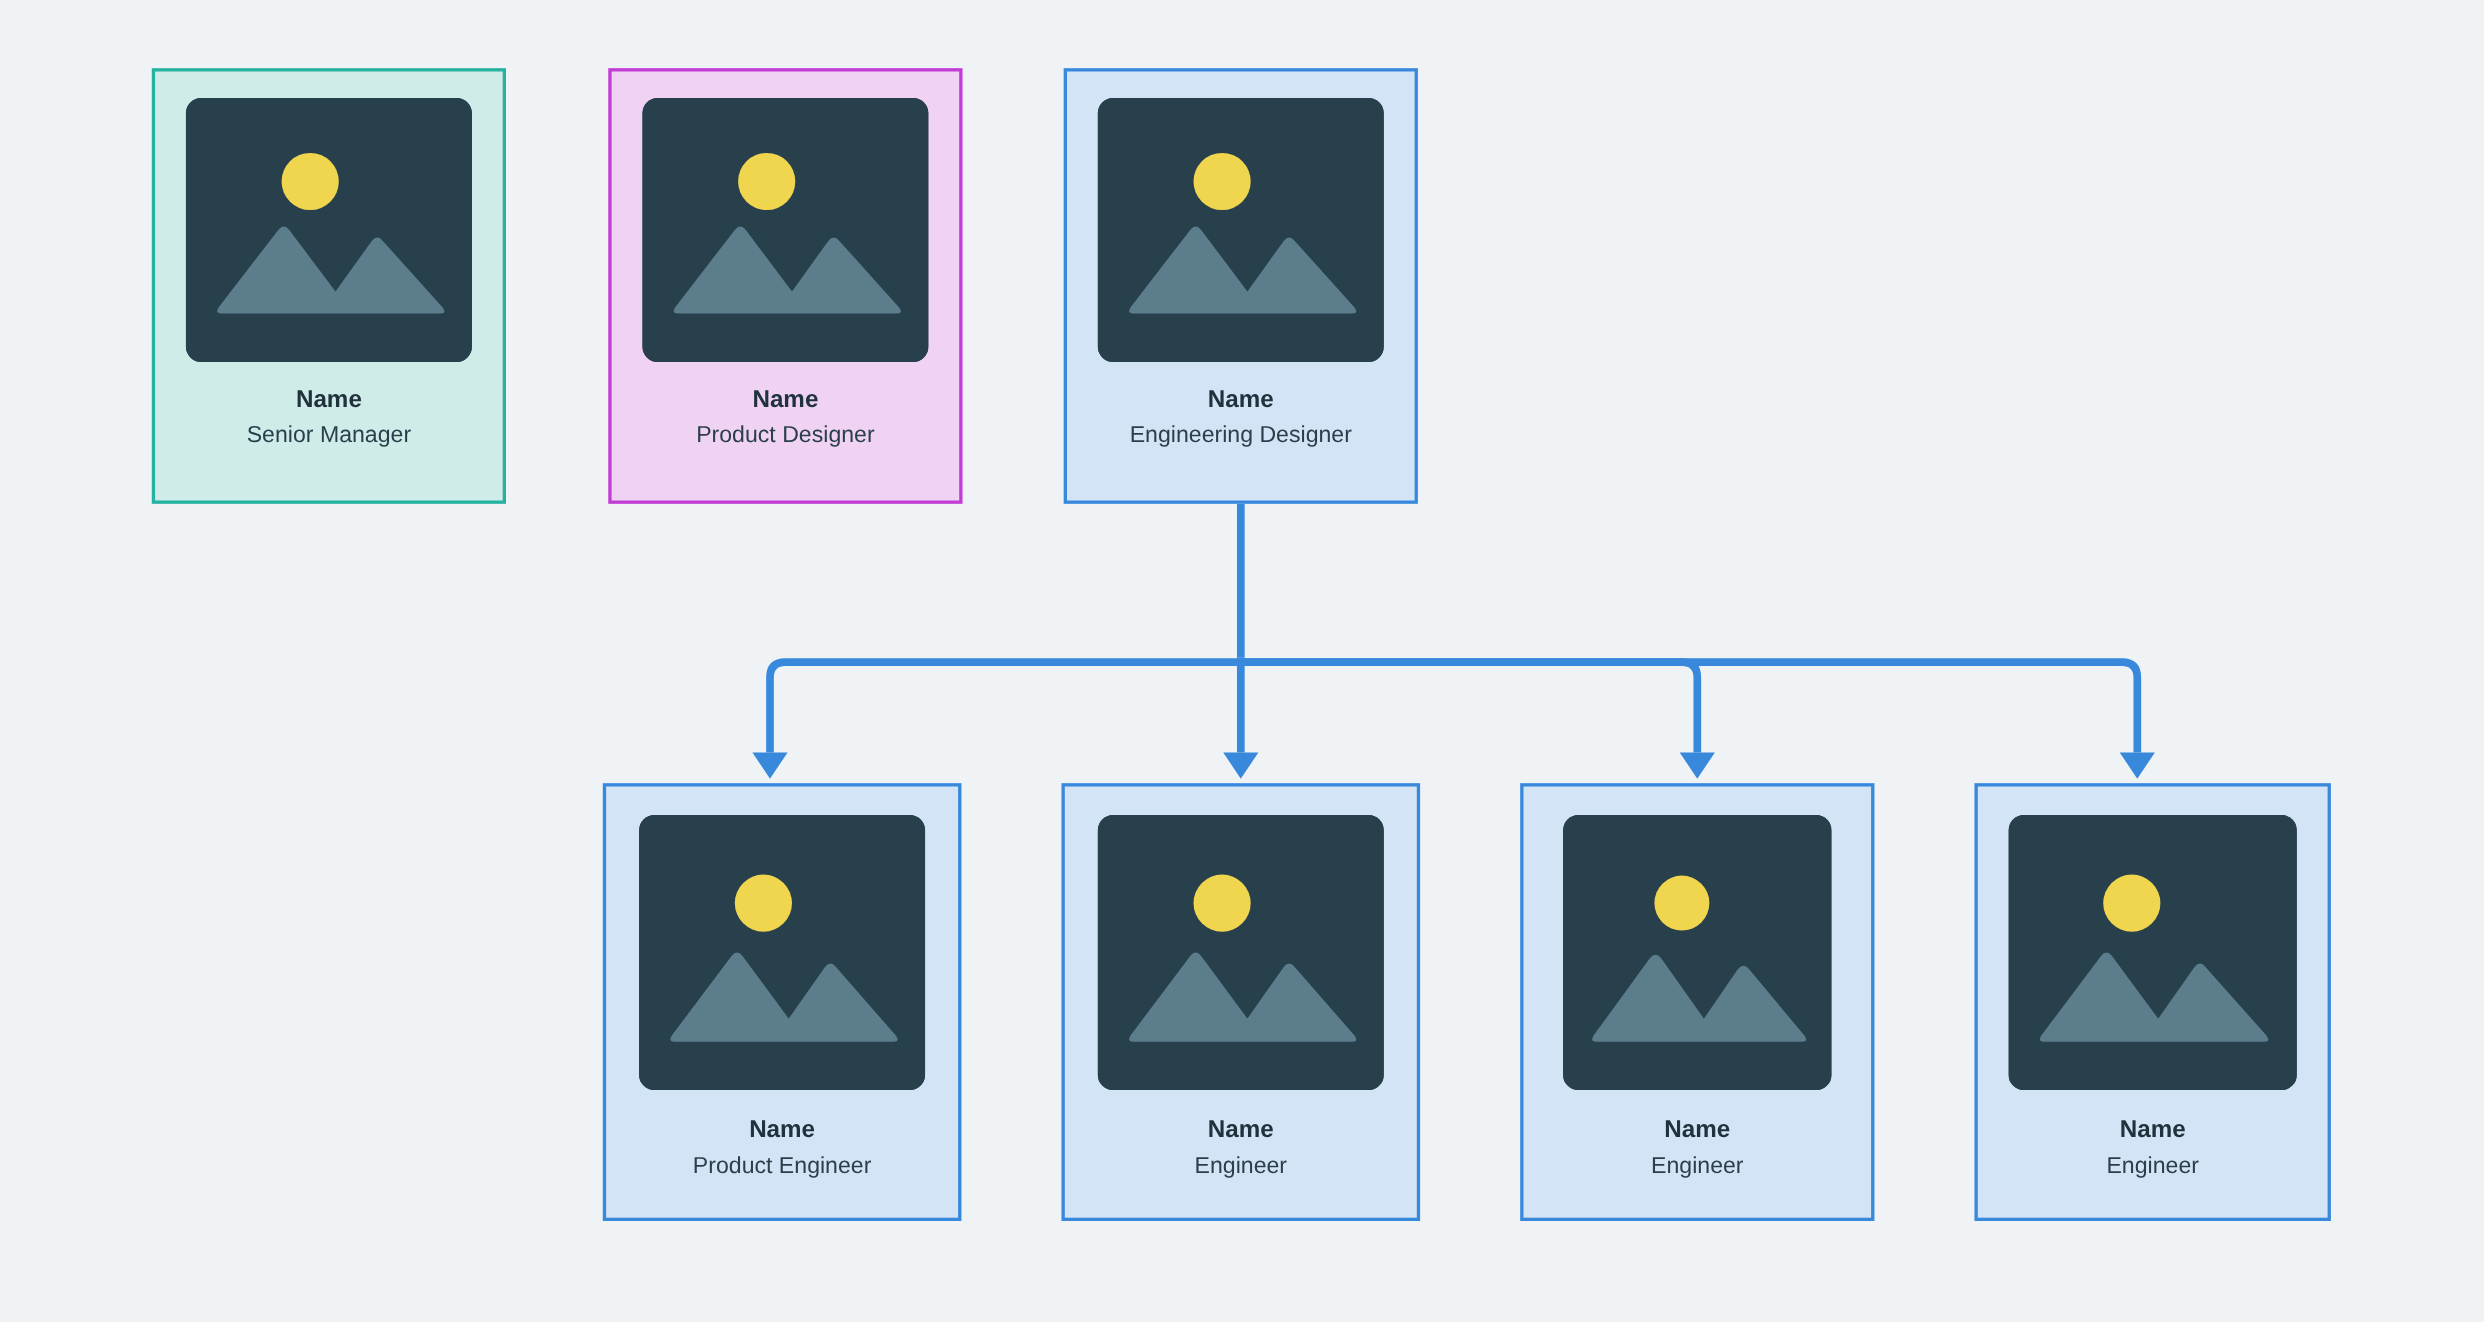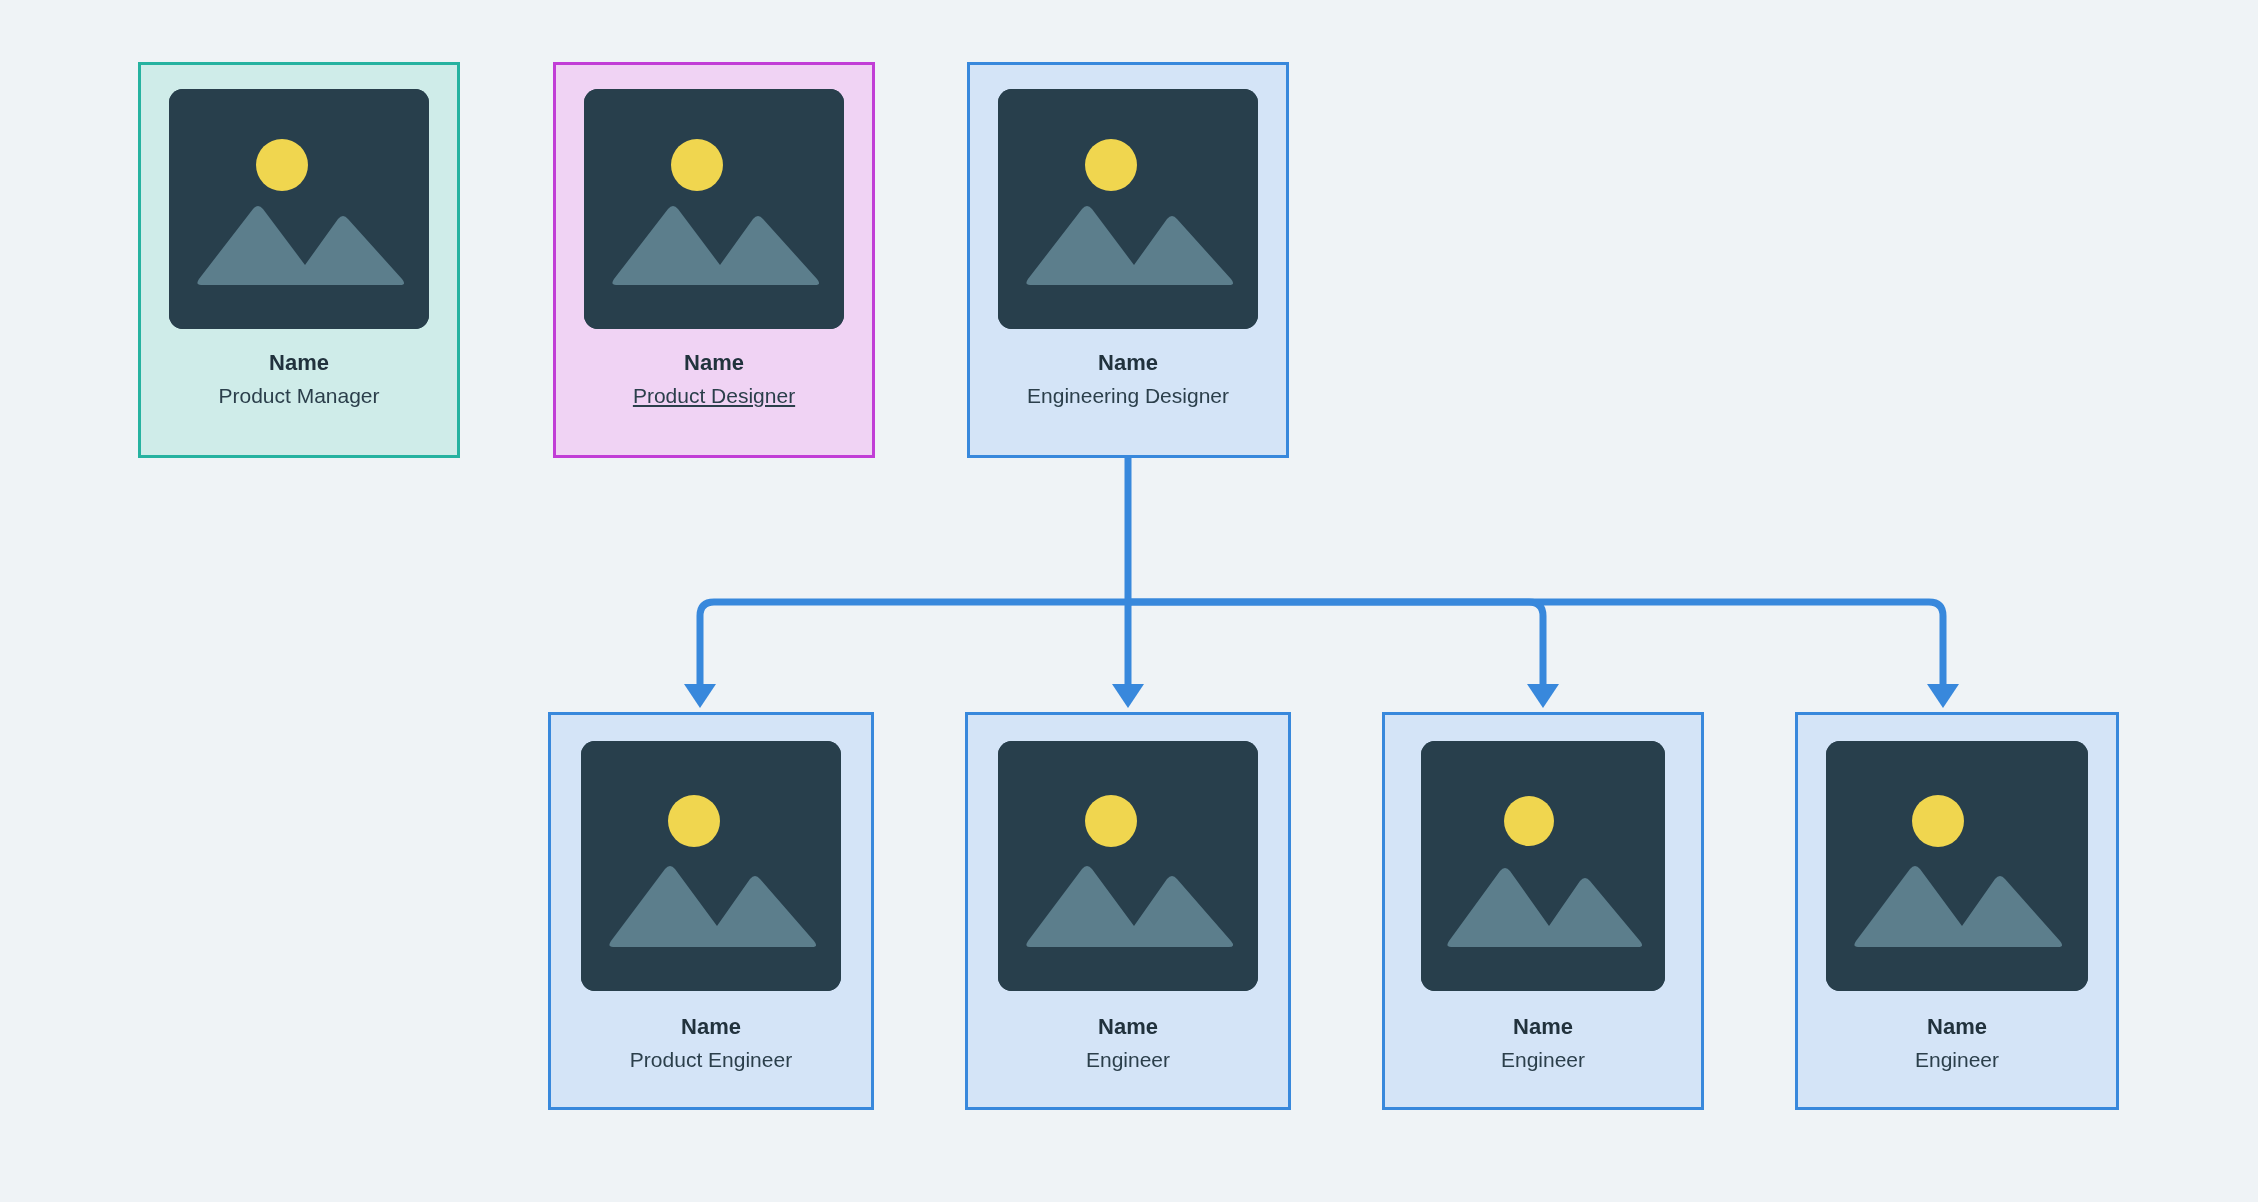--- a/index.html
+++ b/index.html
@@ -91,33 +91,33 @@
 
   <div class="card" style="left:138px; top:62px; width:322px; height:396px; border-color:#26b2a0; background:#cfece9;">
     <div class="card-photo" style="width:260px; height:240px; margin-top:24px;">
       <svg width="260" height="240" viewBox="0 0 260 240" xmlns="http://www.w3.org/2000/svg">
         <rect x="0" y="0" width="260" height="240" rx="14" fill="#283f4c"></rect>
         <circle cx="113" cy="76" r="26" fill="#f0d64f"></circle>
         <path d="M32,196 Q26,196 30,190 L84,120 Q89,114 94,120 L136,176 L169,130 Q174,124 179,130 L233,190 Q238,196 231,196 Z" fill="#5c7e8c"></path>
       </svg>
     </div>
     <div class="card-name" style="margin-top:22px;">Name</div>
-    <div class="card-role" style="margin-top:9px;">Product Manager</div>
+    <div class="card-role" style="margin-top:9px;">Senior Manager</div>
   </div>
 
   <div class="card" style="left:553px; top:62px; width:322px; height:396px; border-color:#c13dd6; background:#f0d3f4;">
     <div class="card-photo" style="width:260px; height:240px; margin-top:24px;">
       <svg width="260" height="240" viewBox="0 0 260 240" xmlns="http://www.w3.org/2000/svg">
         <rect x="0" y="0" width="260" height="240" rx="14" fill="#283f4c"></rect>
         <circle cx="113" cy="76" r="26" fill="#f0d64f"></circle>
         <path d="M32,196 Q26,196 30,190 L84,120 Q89,114 94,120 L136,176 L169,130 Q174,124 179,130 L233,190 Q238,196 231,196 Z" fill="#5c7e8c"></path>
       </svg>
     </div>
     <div class="card-name" style="margin-top:22px;">Name</div>
-    <div class="card-role" style="margin-top:9px;text-decoration:underline;">Product Designer</div>
+    <div class="card-role" style="margin-top:9px;">Product Designer</div>
   </div>
 
   <div class="card" style="left:967px; top:62px; width:322px; height:396px; border-color:#3888dc; background:#d4e4f7;">
     <div class="card-photo" style="width:260px; height:240px; margin-top:24px;">
       <svg width="260" height="240" viewBox="0 0 260 240" xmlns="http://www.w3.org/2000/svg">
         <rect x="0" y="0" width="260" height="240" rx="14" fill="#283f4c"></rect>
         <circle cx="113" cy="76" r="26" fill="#f0d64f"></circle>
         <path d="M32,196 Q26,196 30,190 L84,120 Q89,114 94,120 L136,176 L169,130 Q174,124 179,130 L233,190 Q238,196 231,196 Z" fill="#5c7e8c"></path>
       </svg>
     </div>

